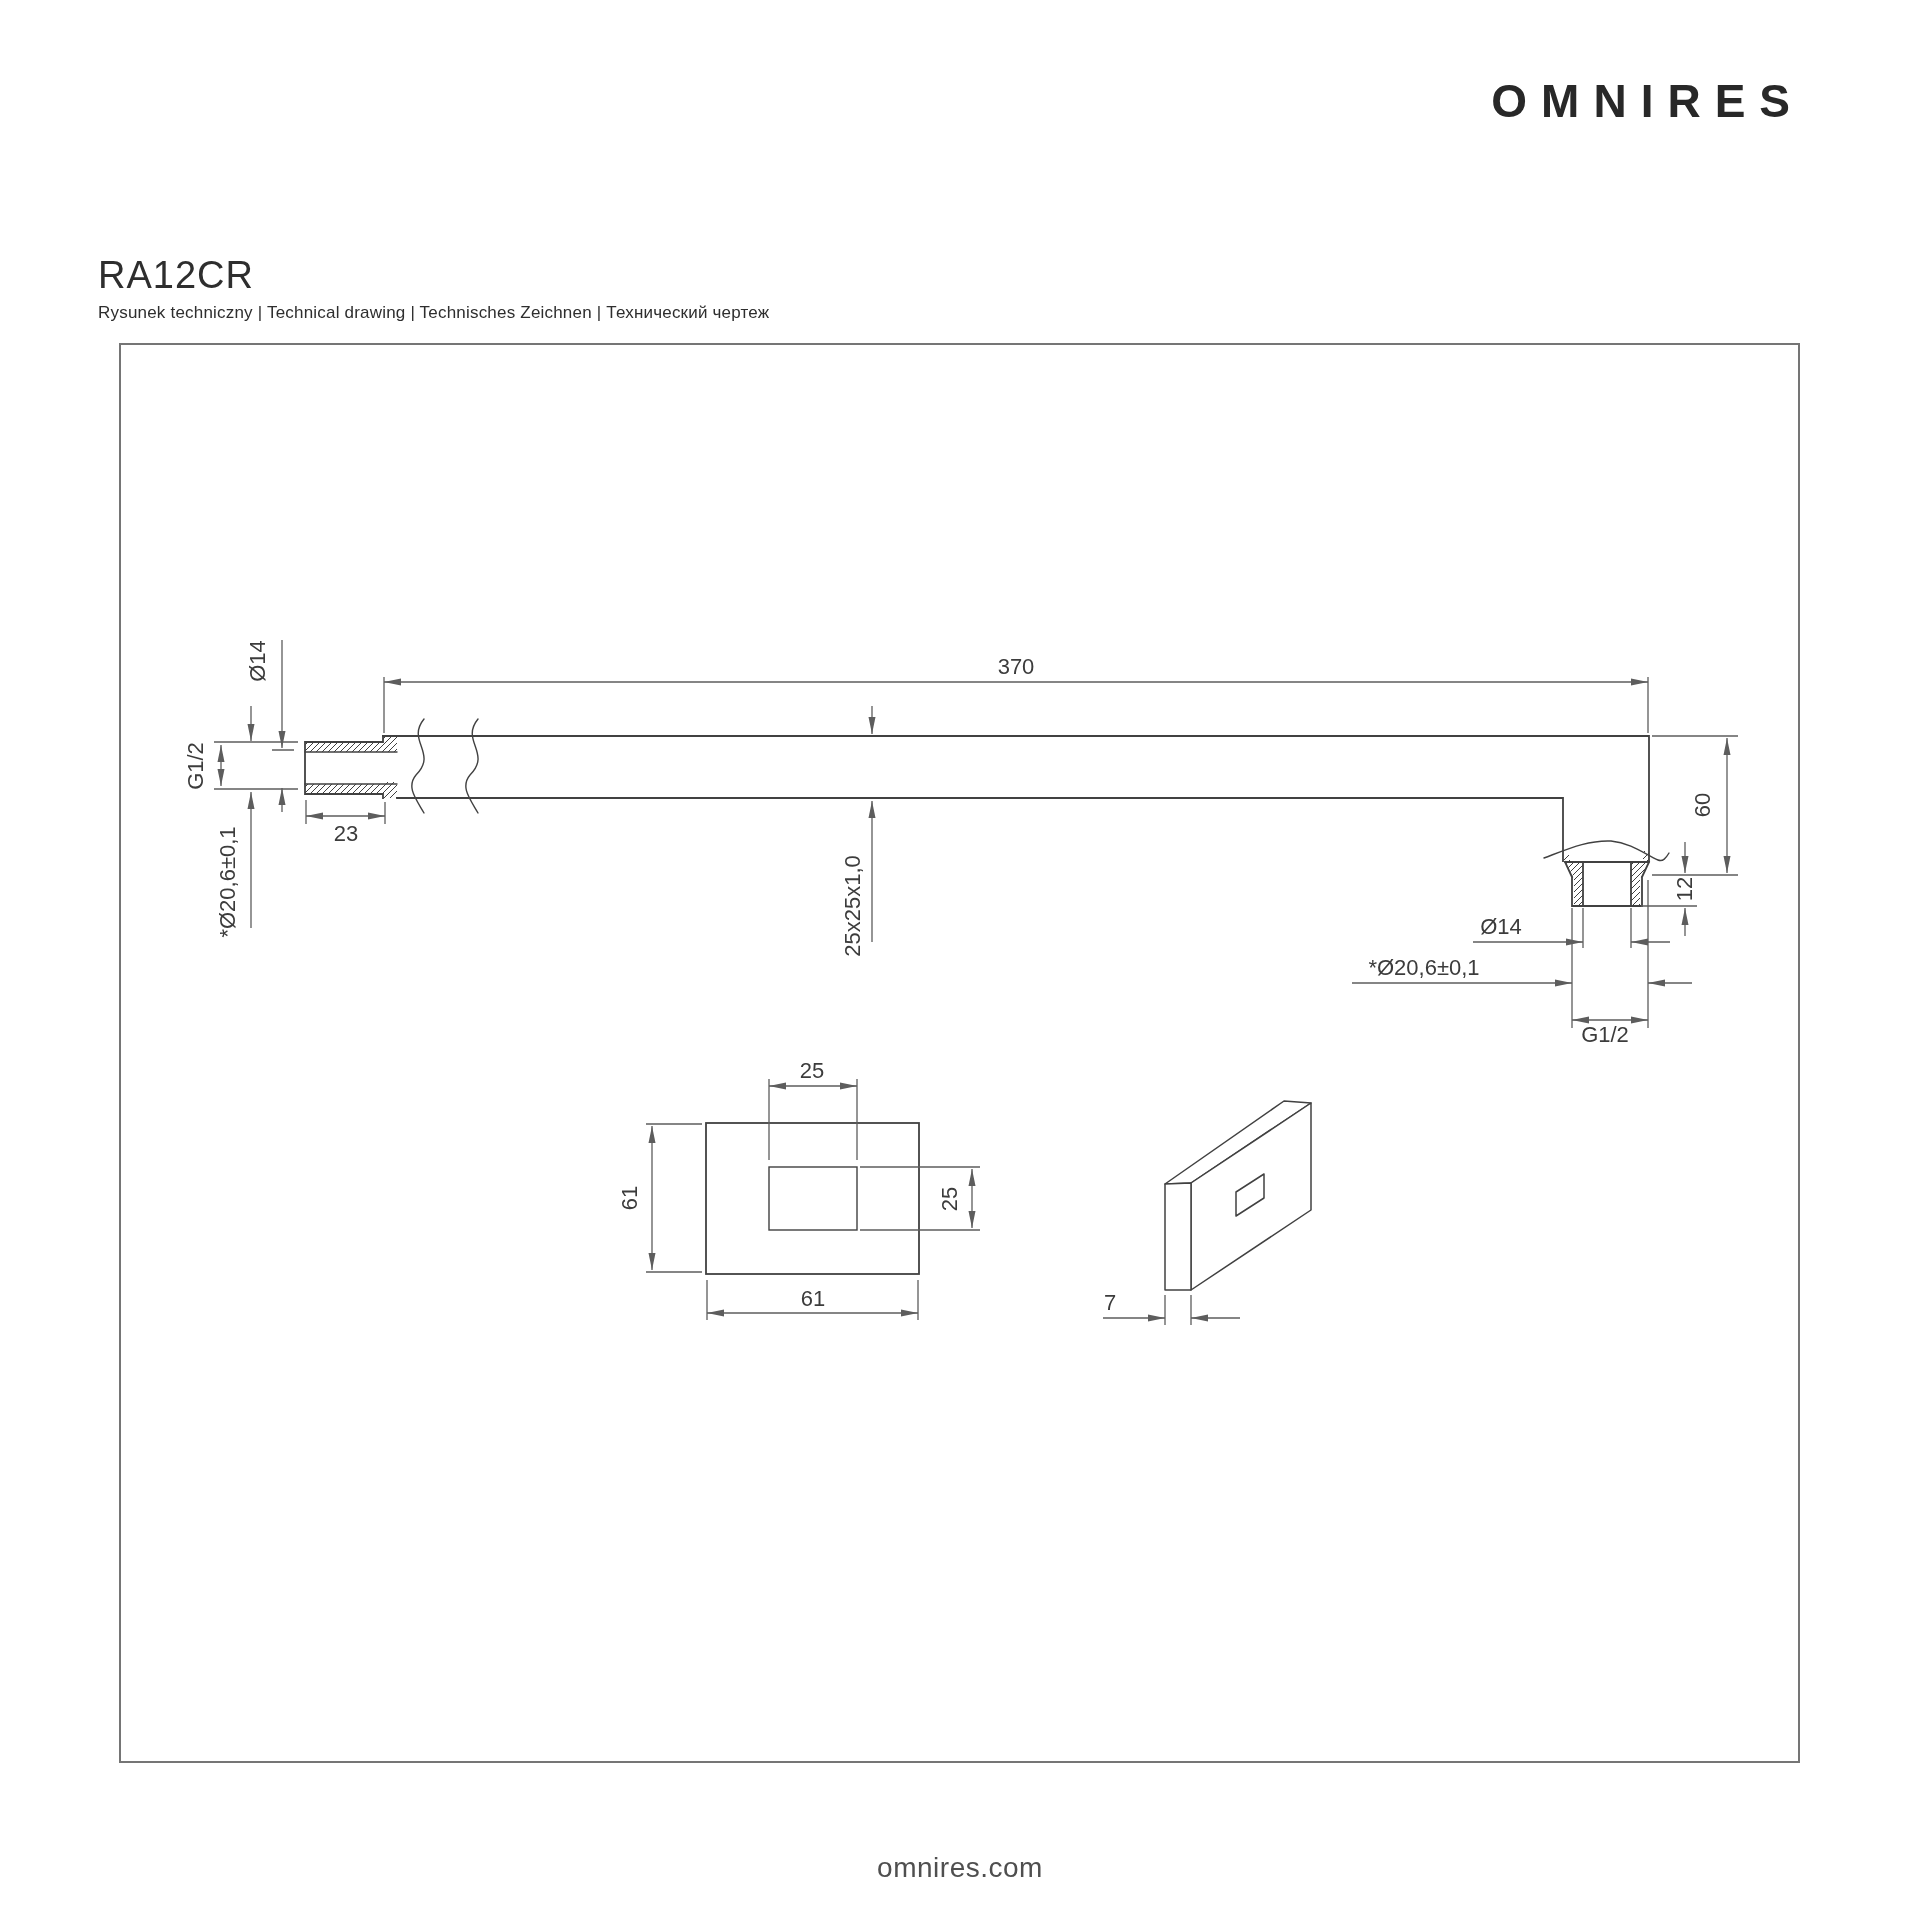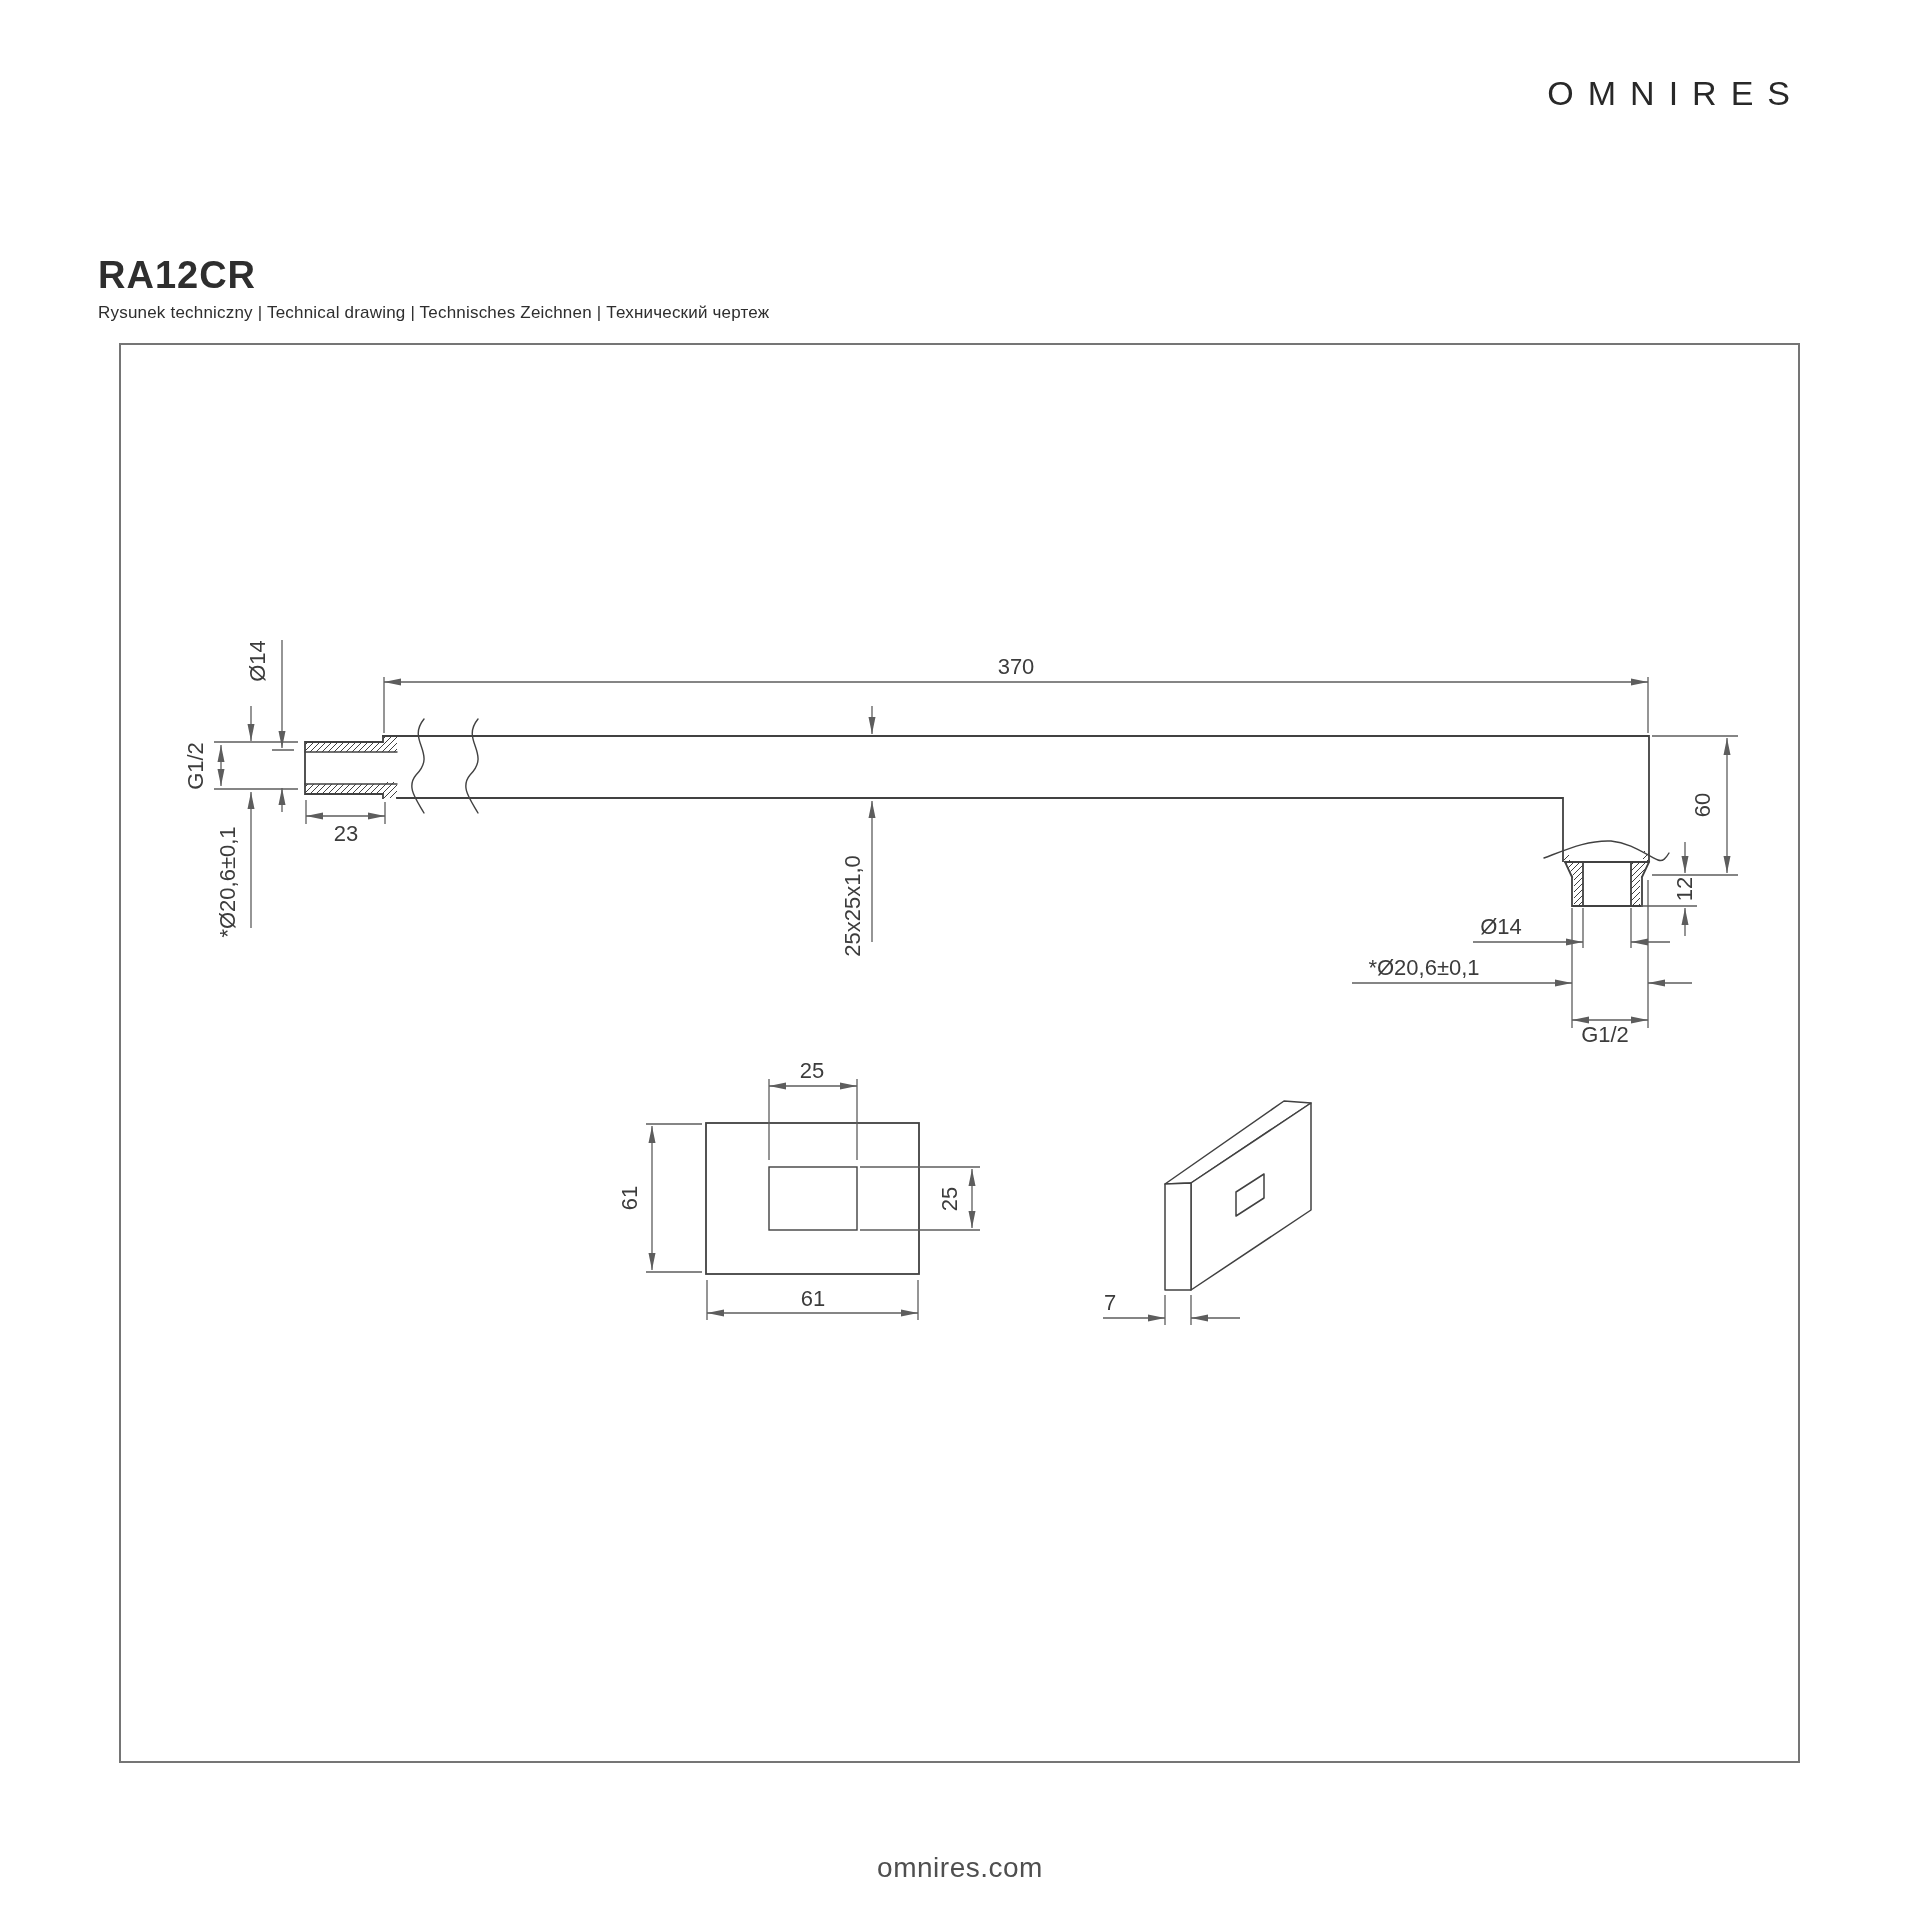--- a/index.html
+++ b/index.html
@@ -7,26 +7,26 @@
     --frame-border:#757575; --heading-text:#2e2e2e; --logo-text:#282828;
     --footer-text:#4f4f4f; --background:#ffffff;
   }
   html,body{margin:0;padding:0;}
   body{
     width:1920px;height:1920px;background:var(--background,#fff);
     font-family:"Liberation Sans",sans-serif;position:relative;overflow:hidden;
   }
   .logo{
     position:absolute;top:74px;right:116px;
-    font-size:34px;font-weight:400;letter-spacing:14px;
+    font-size:46px;font-weight:700;letter-spacing:14px;
     color:var(--logo-text,#282828);white-space:nowrap;
   }
   .code{
     position:absolute;left:98px;top:254px;margin:0;
-    font-size:38px;font-weight:700;letter-spacing:1px;color:var(--heading-text,#2e2e2e);
+    font-size:38px;font-weight:400;letter-spacing:1px;color:var(--heading-text,#2e2e2e);
   }
   .subtitle{
     position:absolute;left:98px;top:303px;
     font-size:17px;font-weight:400;letter-spacing:.2px;color:var(--heading-text,#2e2e2e);
     white-space:nowrap;
   }
   .frame{
     position:absolute;left:119px;top:343px;width:1681px;height:1420px;
     border:2px solid var(--frame-border,#757575);box-sizing:border-box;
   }

